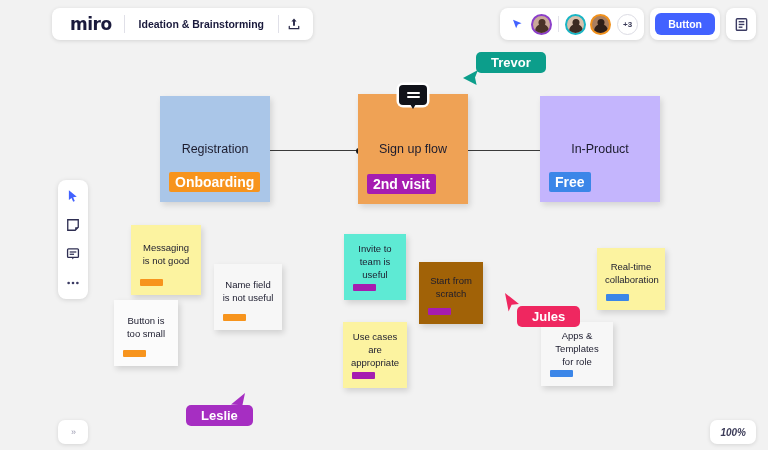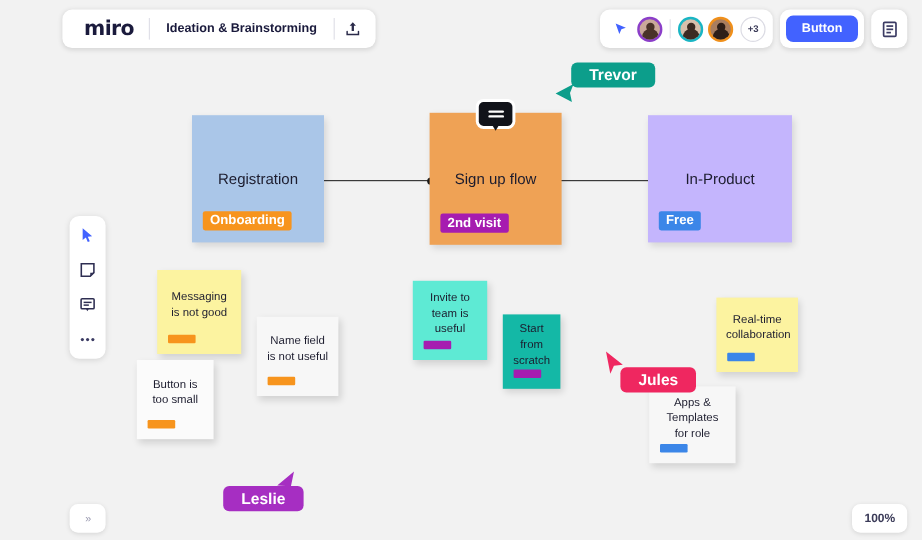--- a/index.html
+++ b/index.html
@@ -224,41 +224,42 @@
     border-radius: 7px;
     box-shadow: 0 1px 4px rgba(0,0,0,.12);
     display: flex;
     align-items: center;
     justify-content: center;
     padding: 0 10px;
     font-size: 10px;
     font-weight: 700;
     color: #3b3b58;
     cursor: pointer;
+    font-style: italic;
   }
 
   
   .flow-card {
     position: absolute;
     box-shadow: 2px 3px 6px rgba(0,0,0,.13);
   }
   .flow-card .label {
     position: absolute;
     left: 0; right: 0;
     top: 50%;
     transform: translateY(-50%);
     text-align: center;
     font-size: 12.5px;
     color: #1c1c2e;
   }
   .flow-tag {
     position: absolute;
     left: 9px;
     bottom: 10px;
-    font-size: 11px;
+    font-size: 14px;
     font-weight: 700;
     color: #ffffff;
     padding: 2px 6px;
     border-radius: 2px;
     white-space: nowrap;
   }
   .connector {
     position: absolute;
     height: 1px;
     background: #3a3a3a;
@@ -464,25 +465,29 @@
   <div class="sticky" style="left:114px; top:300px; width:64px; height:66px; background:#fbfbfb;">
     <div class="text" style="margin-bottom:12px;">Button is too small</div>
     <div class="chip" style="background:#f7941d;"></div>
   </div>
 
   <div class="sticky" style="left:344px; top:234px; width:62px; height:66px; background:#5eead4;">
     <div class="text" style="margin-bottom:12px;">Invite to team is useful</div>
     <div class="chip" style="background:#a61cb0;"></div>
   </div>
 
-  <div class="sticky" style="left:419px; top:262px; width:48px; height:62px; background:#14b8a6;">
+  <div class="sticky" style="left:419px; top:262px; width:64px; height:62px; background:#a16207;">
     <div class="text" style="margin-bottom:12px;">Start from scratch</div>
     <div class="chip" style="background:#a61cb0;"></div>
   </div>
 
+  <div class="sticky" style="left:343px; top:322px; width:64px; height:66px; background:#fcf3a0;">
+    <div class="text" style="margin-bottom:12px;">Use cases are appropriate</div>
+    <div class="chip" style="background:#a61cb0;"></div>
+  </div>
 
   <div class="sticky" style="left:597px; top:248px; width:68px; height:62px; background:#fcf3a0;">
     <div class="text" style="margin-bottom:12px;">Real-time collaboration</div>
     <div class="chip" style="background:#3b86e8;"></div>
   </div>
 
   <div class="sticky" style="left:541px; top:322px; width:72px; height:64px; background:#f7f7f7;">
     <div class="text" style="margin-bottom:12px;">Apps &amp; Templates for role</div>
     <div class="chip" style="background:#3b86e8;"></div>
   </div>

